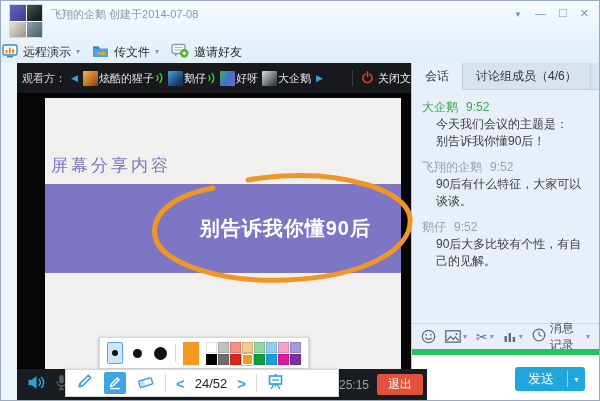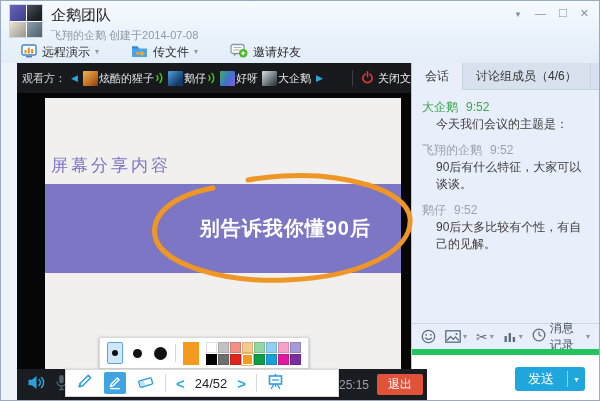--- a/index.html
+++ b/index.html
@@ -12,21 +12,21 @@
   
   .top{position:absolute;top:0;left:0;right:0;height:62px;background:linear-gradient(#f5fafe,#e2edf8);}
   .title-bar{position:relative;height:40px;display:flex;align-items:flex-start;padding:3px 0 0 8px;}
   .avatar-grid{width:34px;height:34px;display:grid;grid-template-columns:1fr 1fr;grid-template-rows:1fr 1fr;gap:1px;background:#fff;border:1px solid #cdd8e2;}
   .avatar-grid span{display:block;}
   .titles{margin-left:8px;}
   .win-title{font-size:15px;color:#1c1c1c;margin-top:2px;}
   .win-subtitle{font-size:11px;color:#8d97a1;margin-top:3px;}
   .win-controls{position:absolute;right:10px;top:6px;display:flex;gap:13px;color:#8292a2;font-size:11px;}
   .win-controls span{cursor:default;line-height:12px;}
-  .toolbar{position:absolute;top:40px;left:0;right:12px;height:22px;display:flex;align-items:center;padding-left:20px;gap:32px;}
+  .toolbar{position:absolute;top:40px;left:0;right:12px;height:22px;display:flex;align-items:center;padding-left:1px;gap:12px;}
   .tb-btn{display:flex;align-items:center;gap:5px;font-size:12px;color:#2c2c2c;}
   .caret{font-size:8px;color:#8b97a3;line-height:8px;}
   
   .left-region{position:absolute;top:62px;left:16px;width:410px;bottom:0;}
   .viewer-bar{height:30px;background:#17191d;display:flex;align-items:center;padding:0 5px;gap:4px;color:#e4e7ea;font-size:11px;white-space:nowrap;}
   .viewer-bar .vb-label{color:#d6dadd;}
   .nav-arrow{color:var(--accent-blue);font-size:9px;padding:0 1px;}
   .viewer{display:flex;align-items:flex-end;gap:1px;}
   .viewer .avatar{width:15px;height:15px;border-radius:1px;}
   .vb-sep{width:1px;height:16px;background:#3a3f45;margin:0 4px 0 auto;}
@@ -91,21 +91,20 @@
 
   <div class="top">
     <div class="title-bar">
       <div class="avatar-grid">
         <span style="background: linear-gradient(135deg, rgb(106, 99, 184), rgb(59, 63, 142));"></span>
         <span style="background: linear-gradient(135deg, rgb(75, 85, 94), rgb(29, 34, 39) 70%);"></span>
         <span style="background: linear-gradient(135deg, rgb(232, 227, 216), rgb(154, 149, 138));"></span>
         <span style="background: linear-gradient(135deg, rgb(141, 160, 176), rgb(77, 94, 108));"></span>
       </div>
       <div class="titles">
-        <div class="win-title">企鹅团队</div>
         <div class="win-subtitle">飞翔的企鹅 创建于2014-07-08</div>
       </div>
       <div class="win-controls">
         <span style="font-size:8px;margin-top:2px;">▼</span>
         <span>—</span>
         <span style="font-size:13px;">□</span>
         <span>✕</span>
       </div>
     </div>
     <div class="toolbar">
@@ -312,20 +311,21 @@
   <aside class="right-panel">
     <div class="tabs">
       <div class="tab active">会话</div>
       <div class="tab">讨论组成员（4/6）</div>
     </div>
 
     <div class="chat-list">
       <div class="msg green">
         <div class="name-row"><span>大企鹅</span><span class="mtime">9:52</span></div>
         <div class="line">今天我们会议的主题是：</div>
+        <div class="line">别告诉我你懂90后！</div>
       </div>
       <div class="msg gray">
         <div class="name-row"><span>飞翔的企鹅</span><span class="mtime">9:52</span></div>
         <div class="line">90后有什么特征，大家可以谈谈。</div>
       </div>
       <div class="msg gray">
         <div class="name-row"><span>鹅仔</span><span class="mtime">9:52</span></div>
         <div class="line">90后大多比较有个性，有自己的见解。</div>
       </div>
     </div>

